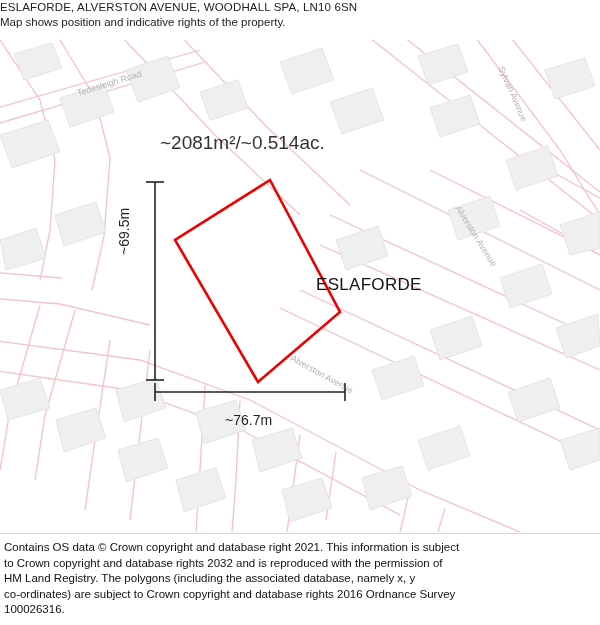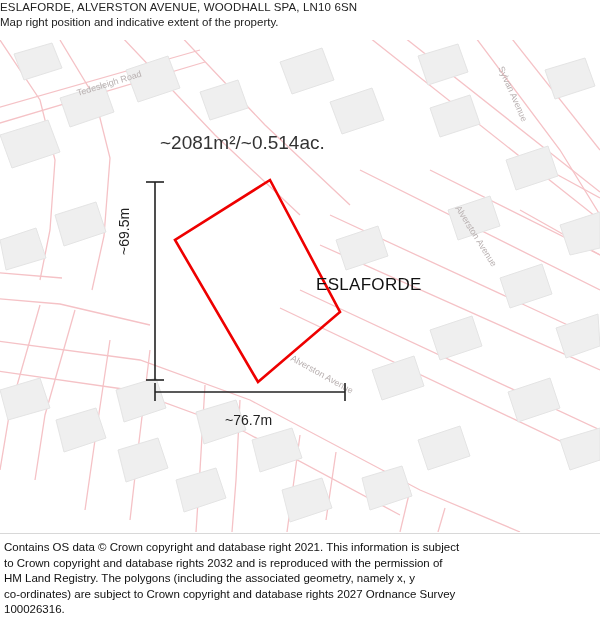--- a/index.html
+++ b/index.html
@@ -115,21 +115,21 @@
     font-family: "Liberation Sans", sans-serif;
   }
 </style>
 </head>
 <body>
 
 <div class="page">
 
   <div class="header">
     <div class="title">ESLAFORDE, ALVERSTON AVENUE, WOODHALL SPA, LN10 6SN</div>
-    <div class="subtitle">Map right position and indicative extent of the property.</div>
+    <div class="subtitle">Map shows position and indicative rights of the property.</div>
   </div>
 
   <div class="map">
     <svg width="600" height="492" viewBox="0 0 600 492" xmlns="http://www.w3.org/2000/svg">
 
       <g stroke="#f5c2c6" stroke-width="1.3" fill="none">
         <path d="M -10 70 L 200 10"></path>
         <path d="M -10 86 L 205 22"></path>
         <path d="M 0 0 L 40 60 L 55 120 L 50 190 L 40 240"></path>
         <path d="M 60 0 L 95 58 L 110 118 L 104 196 L 92 250"></path>
@@ -220,18 +220,18 @@
 
     <div class="area-label">~2081m²/~0.514ac.</div>
     <div class="parcel-label">ESLAFORDE</div>
     <div class="dim-vertical">~69.5m</div>
     <div class="dim-horizontal">~76.7m</div>
   </div>
 
   <div class="footer">
     <p>Contains OS data © Crown copyright and database right 2021. This information is subject</p>
     <p>to Crown copyright and database rights 2032 and is reproduced with the permission of</p>
-    <p>HM Land Registry. The polygons (including the associated geometry, namely x, y</p>
-    <p>co-ordinates) are subject to Crown copyright and database rights 2027 Ordnance Survey</p>
+    <p>HM Land Registry. The polygons (including the associated database, namely x, y</p>
+    <p>co-ordinates) are subject to Crown copyright and database rights 2016 Ordnance Survey</p>
     <p>100026316.</p>
   </div>
 
 </div>
 
 </body></html>

